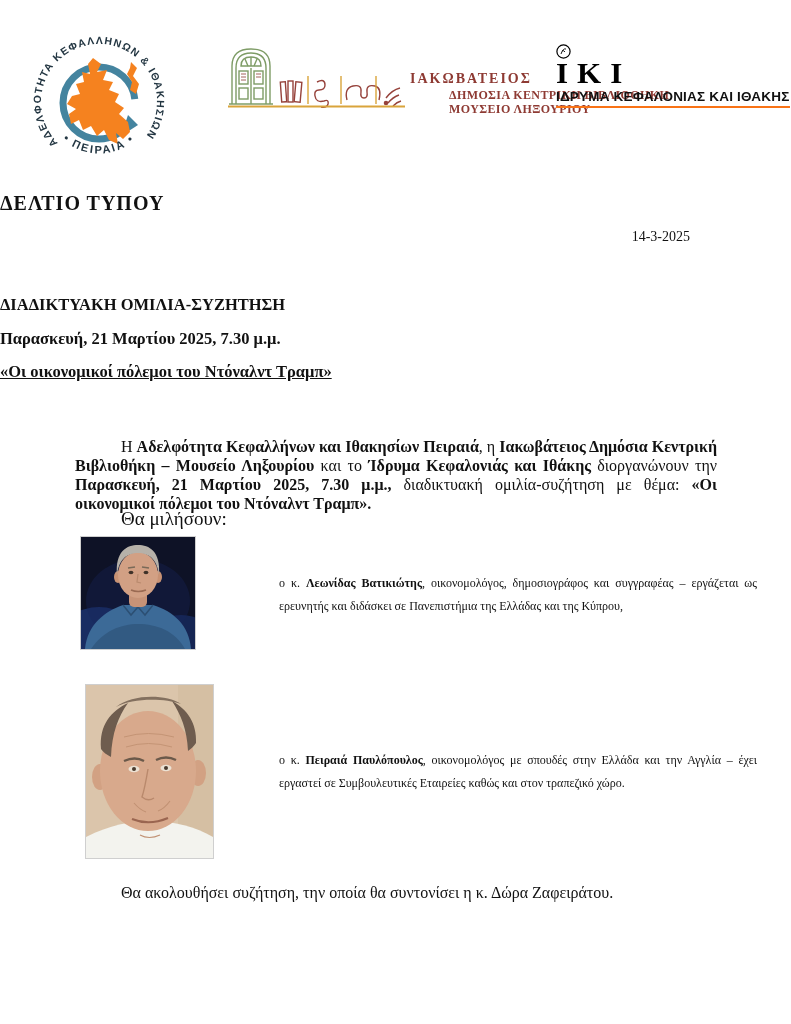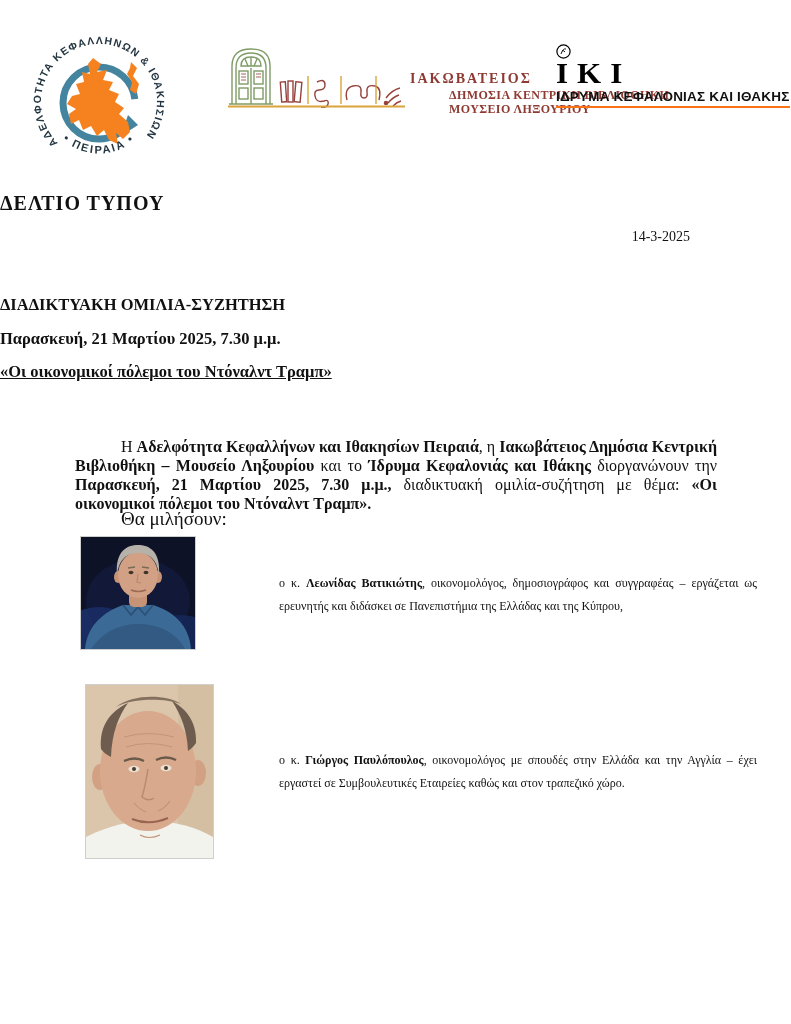--- a/index.html
+++ b/index.html
@@ -192,16 +192,17 @@
     <path d="M38,76 Q49,71 58,76 M70,75 Q80,70 90,75" stroke="#6b594a" stroke-width="2.4" fill="none"></path>
     <ellipse cx="48" cy="84" rx="5.5" ry="3.2" fill="#ece2d4"></ellipse>
     <ellipse cx="80" cy="83" rx="5.5" ry="3.2" fill="#ece2d4"></ellipse>
     <circle cx="48" cy="84" r="2" fill="#4a3a2e"></circle>
     <circle cx="80" cy="83" r="2" fill="#4a3a2e"></circle>
     <path d="M62,84 C60,96 58,106 56,112 Q62,117 68,113" stroke="#b9896c" stroke-width="1.4" fill="none"></path>
     <path d="M48,118 Q54,125 60,127 M84,116 Q78,124 72,126" stroke="#c19173" stroke-width="1.1" fill="none"></path>
     <path d="M46,134 Q63,141 82,133" stroke="#9a6550" stroke-width="2" fill="none"></path>
     <path d="M54,150 Q63,155 74,150" stroke="#c19173" stroke-width="1.1" fill="none"></path>
   </svg>
-  <p class="speaker-text speaker-text-2 runs"><span>ο κ. </span><span class="b">Γιώργος Παυλόπουλος</span><span>, οικονομολόγος με σπουδές στην Ελλάδα και την Αγγλία – έχει εργαστεί σε Συμβουλευτικές Εταιρείες καθώς και στον τραπεζικό χώρο.</span></p>
-
+  <p class="speaker-text speaker-text-2 runs"><span>ο κ. </span><span class="b">Πειραιά Παυλόπουλος</span><span>, οικονομολόγος με σπουδές στην Ελλάδα και την Αγγλία – έχει εργαστεί σε Συμβουλευτικές Εταιρείες καθώς και στον τραπεζικό χώρο.</span></p>
+
+  <div class="closing">Θα ακολουθήσει συζήτηση, την οποία θα συντονίσει η κ. Δώρα Ζαφειράτου.</div>
 
 </div>
 
 </body></html>

